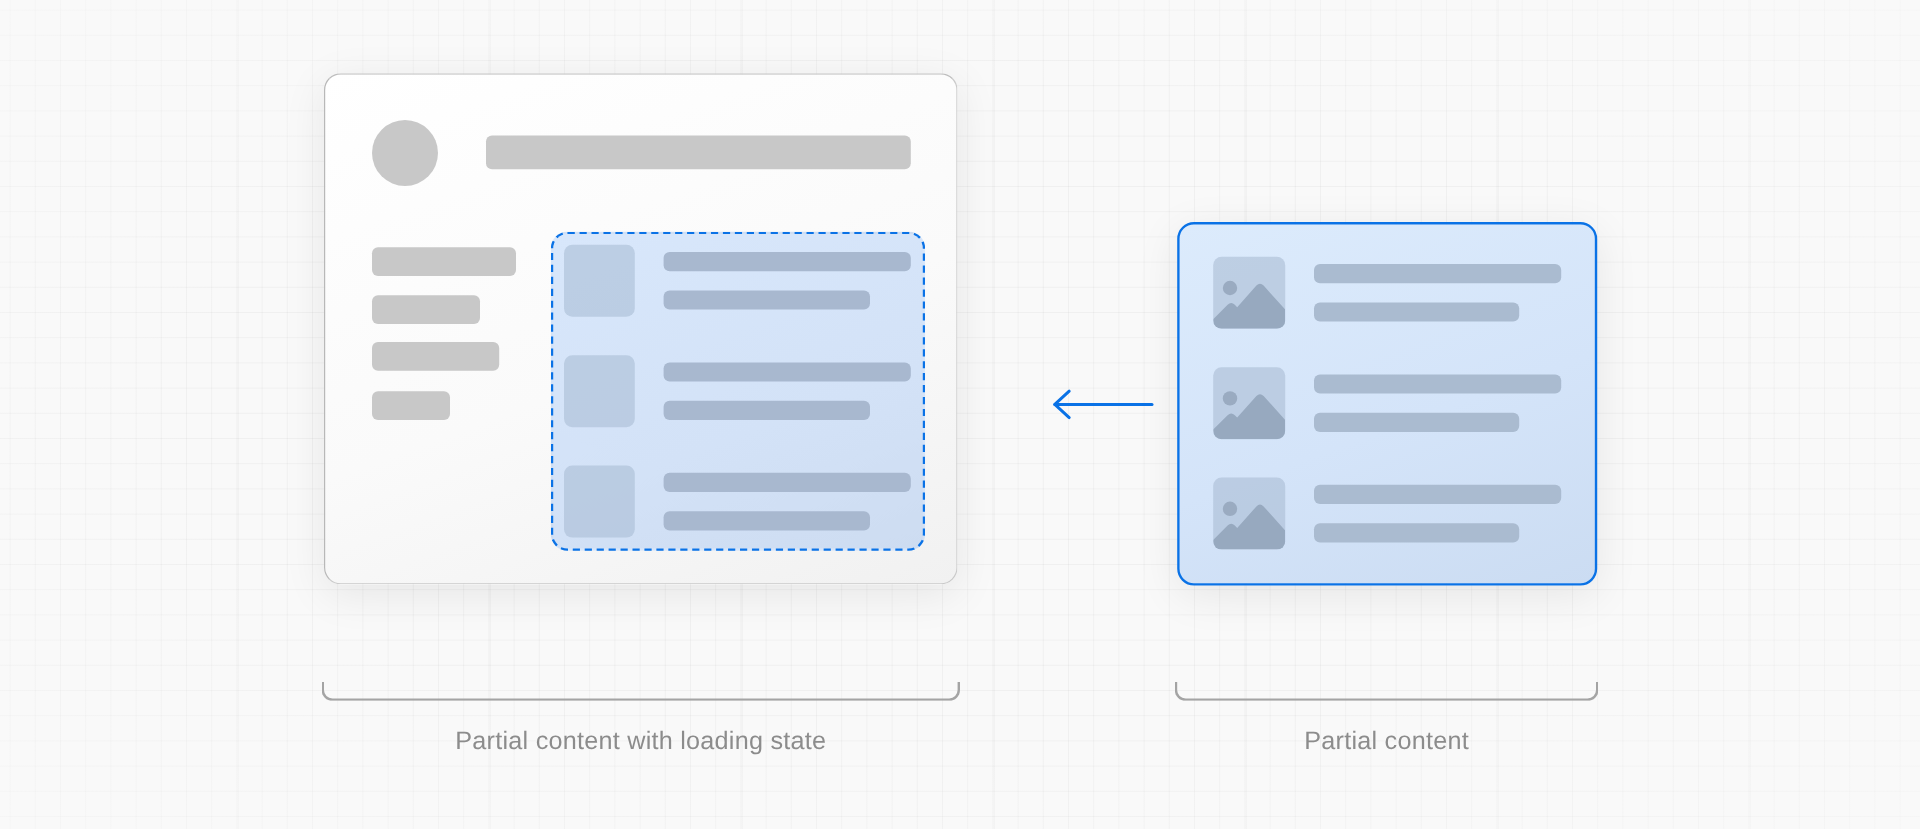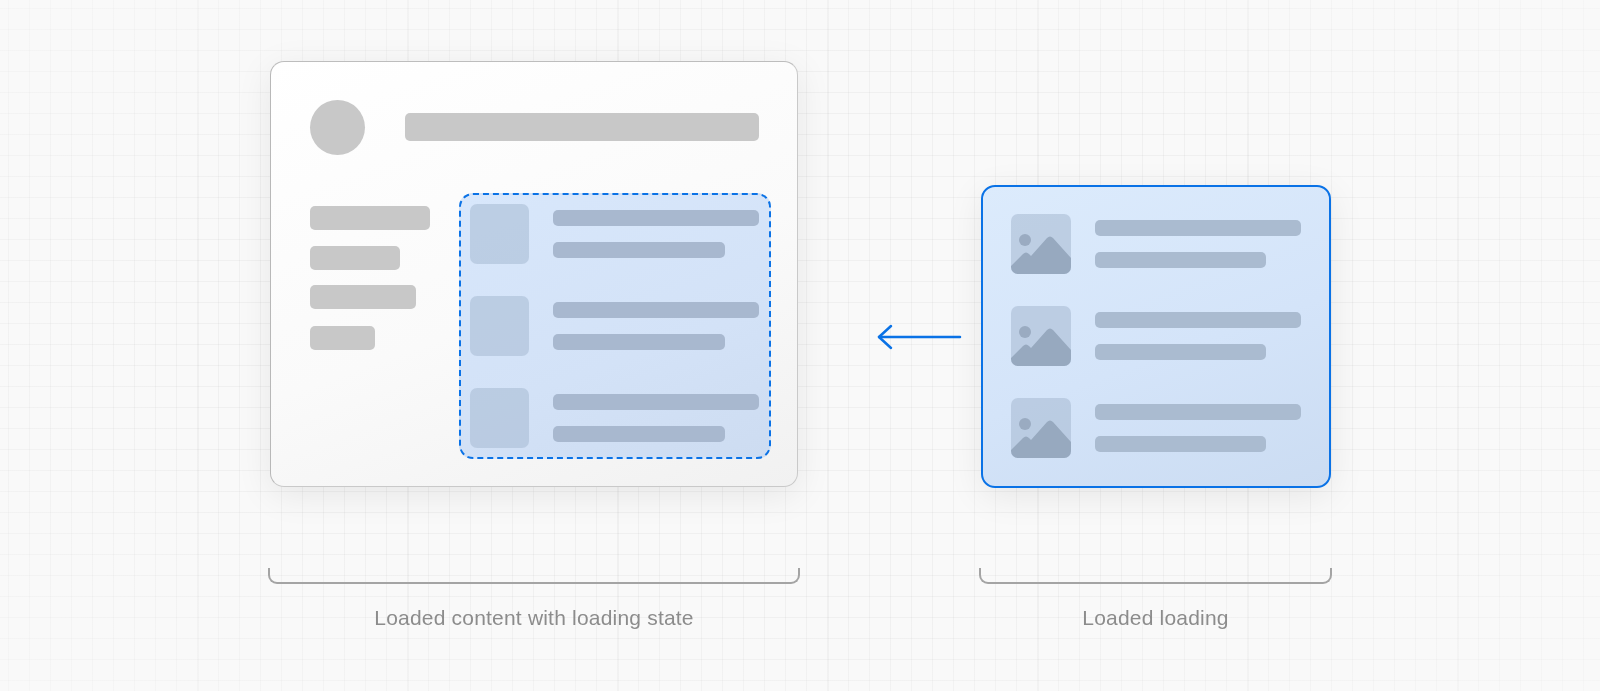--- a/index.html
+++ b/index.html
@@ -170,16 +170,16 @@
         <circle cx="14" cy="26" r="6" fill="#9aabc1"></circle>
         <path d="M0 58 L0 52 L12 40 Q15 37 18 40 L20 42 L36 24 Q39 21 42 24 L60 44 L60 60 L0 60 Z" fill="#97a9bf"></path>
       </svg>
     </div>
     <div class="rline-long"></div>
     <div class="rline-short"></div>
   </div>
 </div>
 
 <div class="bracket" style="left:268px; top:568px; width:532px;"></div>
-<div class="caption" style="left:268px; top:606px; width:532px;">Loaded content with loading state</div>
+<div class="caption" style="left:268px; top:606px; width:532px;">Partial content with loading state</div>
 
 <div class="bracket" style="left:979px; top:568px; width:353px;"></div>
-<div class="caption" style="left:979px; top:606px; width:353px;">Loaded loading</div>
+<div class="caption" style="left:979px; top:606px; width:353px;">Partial content</div>
 
 </body></html>

